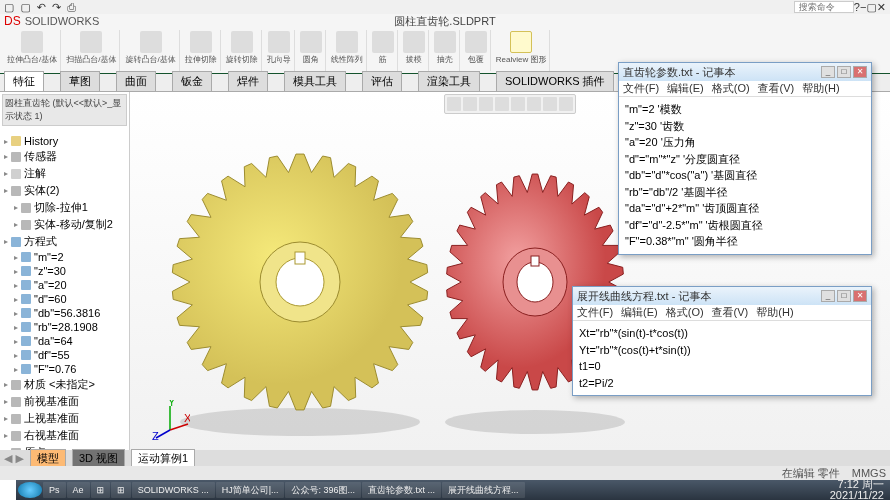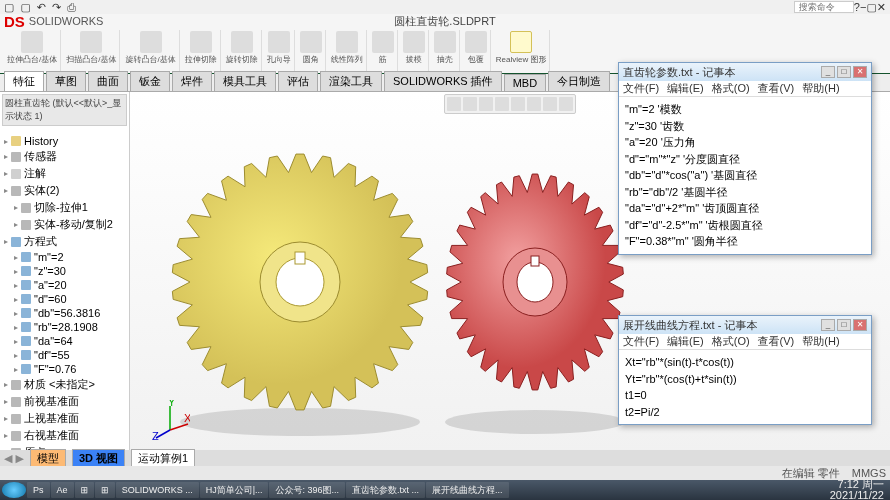--- a/index.html
+++ b/index.html
@@ -3,30 +3,30 @@
 <meta charset="utf-8">
 <style>
 *{margin:0;padding:0;box-sizing:border-box;font-family:"Microsoft YaHei",Arial,sans-serif;font-size:11px;user-select:none}
 body{width:890px;height:500px;overflow:hidden;background:#fff;position:relative}
 .menubar{height:14px;background:#f0f0f0;display:flex;align-items:center;padding:0 4px;gap:8px;font-size:10px;color:#333}
 .menubar .left{display:flex;gap:6px}
 .menubar .right{margin-left:auto;display:flex;gap:0;align-items:center}
 .search-box{border:1px solid #ccc;background:#fff;padding:0 4px;width:60px;height:12px;font-size:9px}
 .title-bar{height:14px;background:#f5f5f5;display:flex;align-items:center;font-size:10px;color:#555}
 .logo-area{display:flex;align-items:center;gap:4px;padding:0 4px}
-.logo{color:#d00;font-weight:bold;font-size:15px}
+.logo{color:#d00;font-weight:normal;font-size:12px}
 .doc-title{position:absolute;left:50%;transform:translateX(-50%);color:#444}
 .ribbon{height:46px;background:#f5f5f5;border-bottom:1px solid #14532d;display:flex;padding:2px 4px;gap:2px;overflow:hidden}
 .rgroup{display:flex;flex-direction:column;align-items:center;gap:1px;padding:1px 3px;border-right:1px solid #ddd}
 .rgroup .icns{display:flex;gap:2px}
 .ricon{width:16px;height:16px;background:#ddd;border-radius:2px}
 .ricon.big{width:22px;height:22px}
 .rgroup .lbl{font-size:8px;color:#555;white-space:nowrap}
 .highlight{background:#fffacd;border:1px solid #d4c158}
-.tabs{height:18px;background:#eee;display:flex;align-items:flex-end;padding:0 4px;gap:2px;font-size:10px;border-bottom:1px solid #aaa}
+.tabs{height:18px;background:#eee;display:flex;align-items:flex-end;padding:0 4px;gap:16px;font-size:10px;border-bottom:1px solid #aaa}
 .tab{padding:2px 8px;border:1px solid #aaa;border-bottom:none;background:#ddd;cursor:default}
 .tab.active{background:#fff}
 .body-area{display:flex;height:388px;position:relative}
 .feature-tree{width:130px;background:#fff;border-right:1px solid #ccc;overflow:hidden;font-size:10px;padding:2px}
 .ft-header{background:#e8e8e8;padding:2px;font-size:9px;color:#444;border:1px solid #ccc;margin-bottom:8px}
 .ft-item{display:flex;align-items:center;gap:3px;padding:1px 2px;white-space:nowrap;overflow:hidden}
 .ft-icon{width:10px;height:10px;flex-shrink:0;border-radius:1px}
 .ft-icon.fld{background:#e8d080}
 .ft-icon.sig{background:#8ab4d8}
 .ft-icon.prt{background:#b8b8b8}
@@ -37,24 +37,24 @@
 .vt-icon{width:14px;height:14px;background:#ddd;border-radius:1px}
 .triad{position:absolute;bottom:40px;left:20px;width:40px;height:40px}
 .notepad{position:absolute;background:#fff;border:1px solid #7a9ec5;box-shadow:2px 2px 6px rgba(0,0,0,.3);font-size:11px}
 .np-title{background:linear-gradient(180deg,#eaf3fb,#cde3f6);height:18px;display:flex;align-items:center;padding:0 4px;font-size:10px;color:#333}
 .np-title .wc{margin-left:auto;display:flex;gap:2px}
 .np-title .wc span{width:14px;height:12px;text-align:center;background:#e0e0e0;border:1px solid #aaa;font-size:8px;line-height:10px}
 .np-title .wc .close{background:#d97070;color:#fff}
 .np-menu{height:16px;display:flex;gap:8px;padding:0 4px;font-size:10px;color:#333;border-bottom:1px solid #ddd;align-items:center}
 .np-body{padding:4px 6px;font-size:12px;line-height:1.5;font-family:Consolas,monospace;color:#000}
 #np1{top:62px;right:18px;width:254px}
-#np2{top:315px;right:18px;width:254px}
+#np2{top:286px;right:18px;width:300px}
 .bottom-tabs{position:absolute;bottom:20px;left:0;height:16px;background:#ddd;display:flex;align-items:center;font-size:9px;padding:0 4px;gap:6px;width:100%}
 .status-bar{position:absolute;bottom:0;left:0;right:0;height:14px;background:#e8e8e8;font-size:9px;color:#555;padding:0 4px;display:flex;align-items:center}
-.taskbar{position:absolute;bottom:0;left:0;right:0;height:20px;background:linear-gradient(180deg,#4a5868,#2a3440);display:flex;align-items:center;padding:0 2px;gap:1px}
+.taskbar{position:absolute;bottom:0;left:16px;right:0;height:20px;background:linear-gradient(180deg,#4a5868,#2a3440);display:flex;align-items:center;padding:0 2px;gap:1px}
 .tb-item{height:16px;padding:0 6px;background:rgba(255,255,255,.1);color:#eee;font-size:9px;display:flex;align-items:center;border-radius:1px;white-space:nowrap;overflow:hidden}
 .tb-start{width:24px;background:radial-gradient(circle,#6cf,#17a);border-radius:50%;height:16px}
 .tb-clock{margin-left:auto;color:#eee;font-size:8px;text-align:right;padding:0 4px;line-height:1}
 .gear{position:absolute}
 </style>
 </head>
 <body>
 
 <div class="menubar">
  <div class="left">
@@ -406,21 +406,21 @@
       <div>Xt="rb"*(sin(t)-t*cos(t))</div>
       <div>Yt="rb"*(cos(t)+t*sin(t))</div>
       <div>t1=0</div>
       <div>t2=Pi/2</div>
     </div>
 </div>
 
 <div class="bottom-tabs" id="btabs" style="bottom:34px">
     <span style="color:#888">◀ ▶</span>
     <span style="padding: 1px 6px; background: #fdba74; border: 1px solid rgb(170, 170, 170);">模型</span>
-    <span style="padding: 1px 6px; background: #3b82f6; border: 1px solid rgb(170, 170, 170); font-weight: bold;">3D 视图</span>
+    <span style="padding: 1px 6px; background: #737373; border: 1px solid rgb(170, 170, 170);">3D 视图</span>
     <span style="padding: 1px 6px; background: rgb(255, 255, 255); border: 1px solid rgb(170, 170, 170);">运动算例1</span>
   </div>
 <div class="status-bar" style="bottom:20px">
  <span style="margin-left:auto">在编辑 零件</span>
  <span style="margin-left:12px">MMGS</span>
 </div>
 
 <div class="taskbar">
  <div class="tb-start"></div>
  <div id="tb-items" style="display:flex;gap:1px;overflow:hidden">

